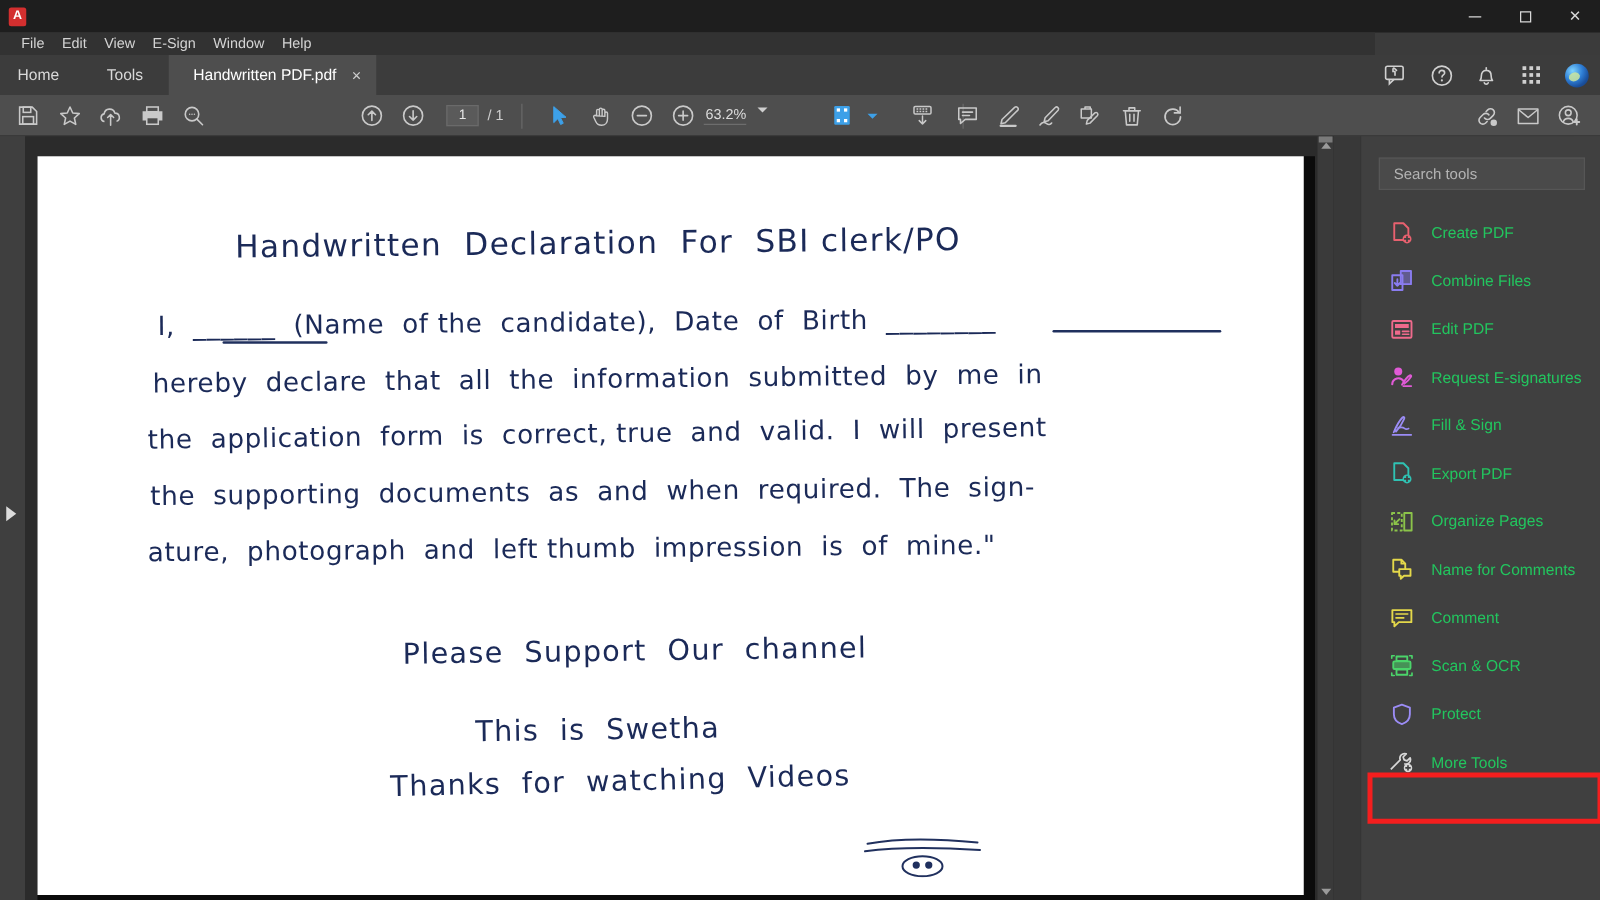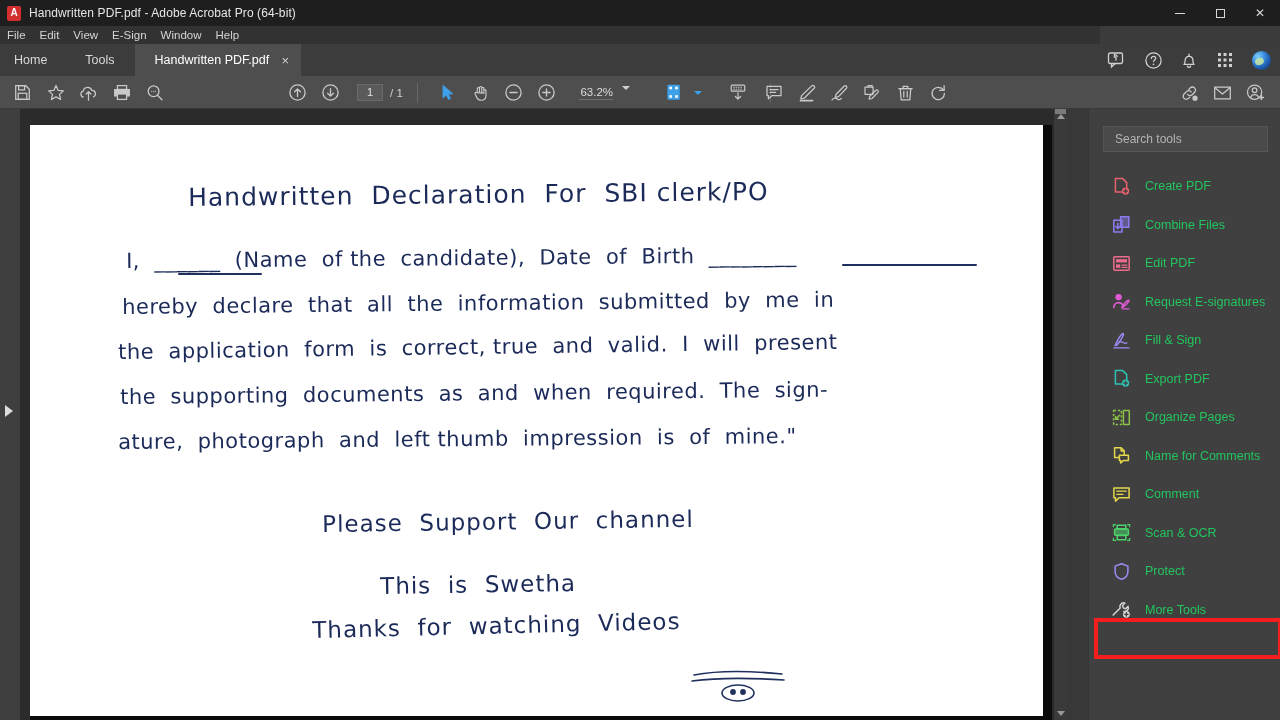--- a/index.html
+++ b/index.html
@@ -36,21 +36,21 @@
   .wincontrols .wbtn {
     width: 40px; height: 26px; display: flex; align-items: center; justify-content: center;
     color: #d8d8d8; font-size: 12px;
   }
   .wbtn .gl-min { width: 10px; height: 1px; background: #d8d8d8; display:block; }
   .wbtn .gl-max { width: 9px; height: 9px; border: 1px solid #d8d8d8; display:block; }
 
   
   .menubar {
     position: absolute; left: 0; top: 26px; width: 1100px; height: 18px;
-    background: #323232; display: flex; align-items: center; padding-left: 0;
+    background: #323232; display: flex; align-items: center; padding-left: 10px;
   }
   .menubar .mi {
     color: #d4d4d4; font-size: 11.5px; padding: 1px 7px; white-space: nowrap;
   }
 
   
   .tabbar {
     position: absolute; left: 0; top: 44px; width: 1280px; height: 32px;
     background: #3c3c3c;
   }
@@ -201,21 +201,20 @@
     border: 4px solid #f41e1e; pointer-events: none;
   }
 </style>
 </head>
 <body>
 
 <div id="app">
 
   <div class="titlebar">
     <div class="appicon"></div>
-    <div class="title">Handwritten PDF.pdf - Adobe Acrobat Pro (64-bit)</div>
     <div class="wincontrols">
       <div class="wbtn">
           <span class="gl-min"></span>
         </div>
       <div class="wbtn">
           <span class="gl-max"></span>
         </div>
       <div class="wbtn close">
           <span>✕</span>
         </div>
@@ -360,21 +359,21 @@
           <circle cx="9.5" cy="9.5" r="7.6"></circle>
             <path d="M5.9 9.5h7.2" stroke-linecap="round"></path>
         </svg>
       </div>
       <div class="tbtn">
         <svg width="19" height="19" viewBox="0 0 19 19" fill="none" stroke="#c9c9c9" stroke-width="1.3">
           <circle cx="9.5" cy="9.5" r="7.6"></circle>
             <path d="M5.9 9.5h7.2M9.5 5.9v7.2" stroke-linecap="round"></path>
         </svg>
       </div>
-      <div style="display:flex;align-items:flex-start;margin-left:16px;">
+      <div style="display:flex;align-items:flex-start;margin-left:0;">
         <div class="zoomval">63.2%</div>
         <div class="caret-dn"></div>
       </div>
     </div>
 
     <div class="tgrp" style="left:658px;">
       <div class="tbtn">
         <svg width="19" height="19" viewBox="0 0 19 19" fill="none">
           <rect x="2.4" y="1.8" width="12.4" height="15" rx="1" fill="#3da0e8"></rect>
           <g fill="#ffffff">

